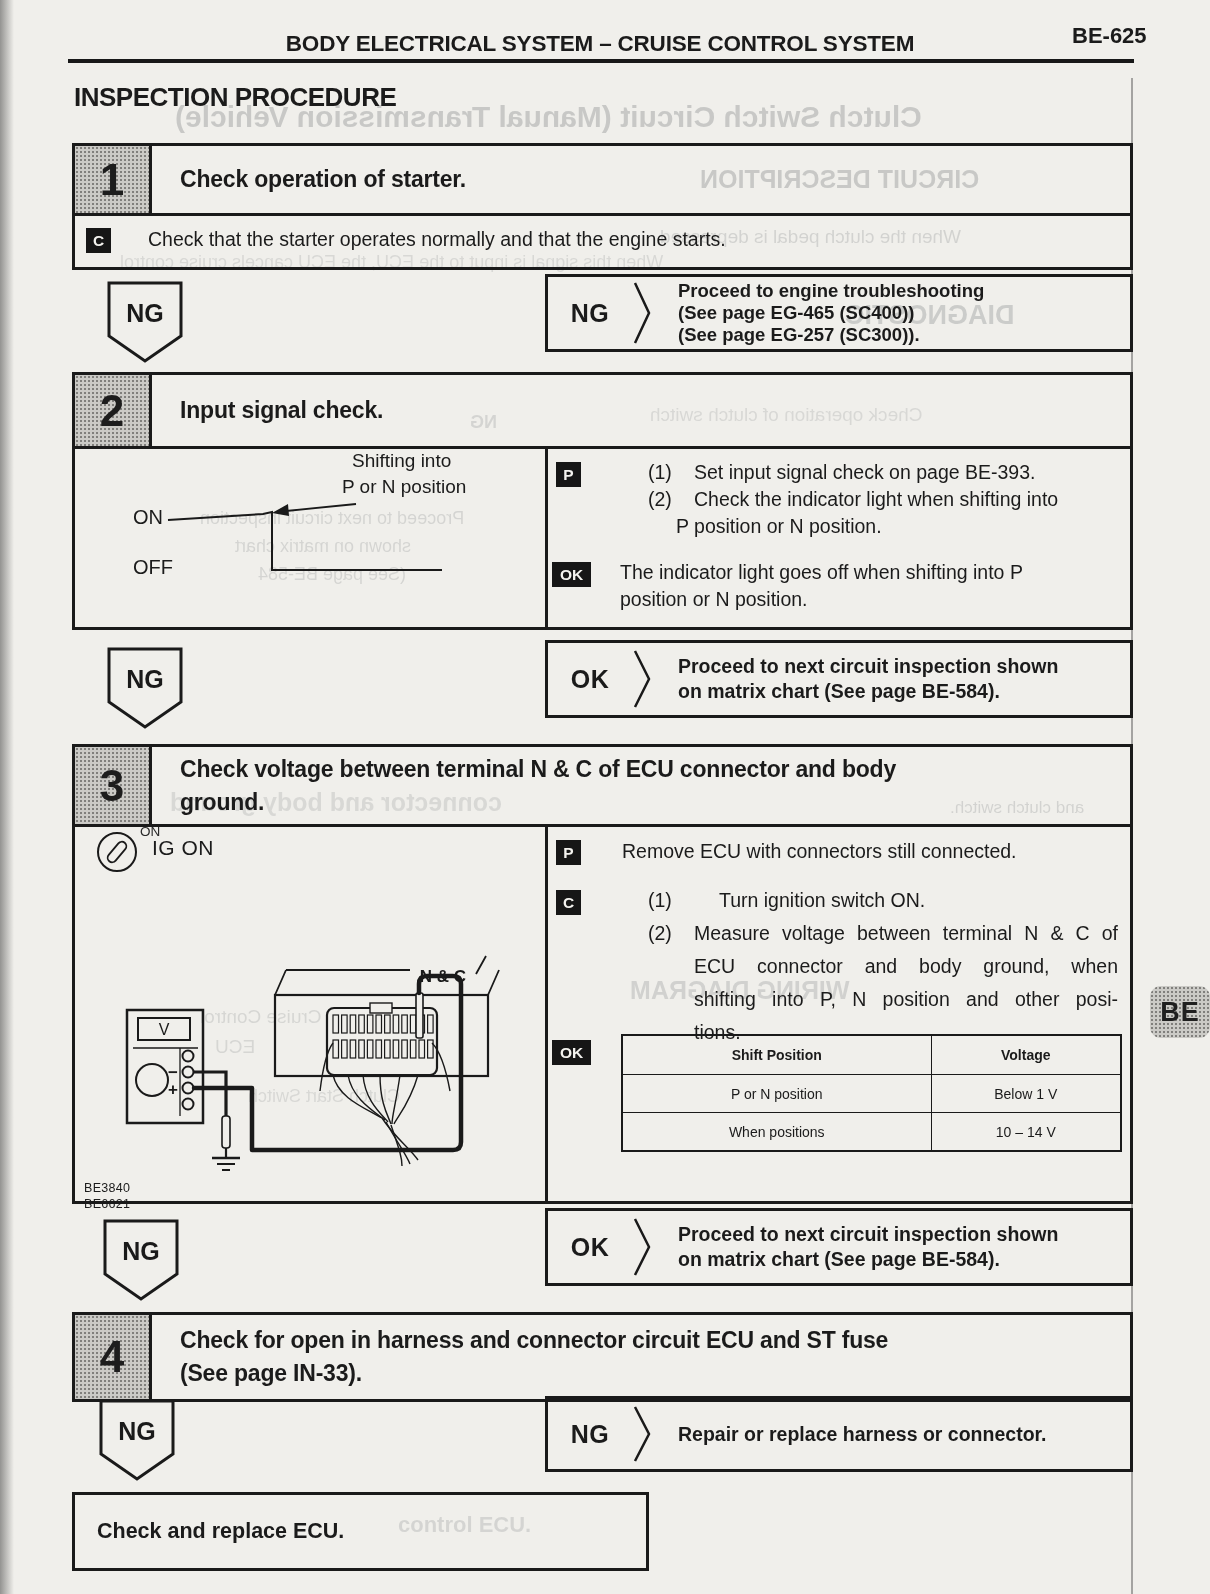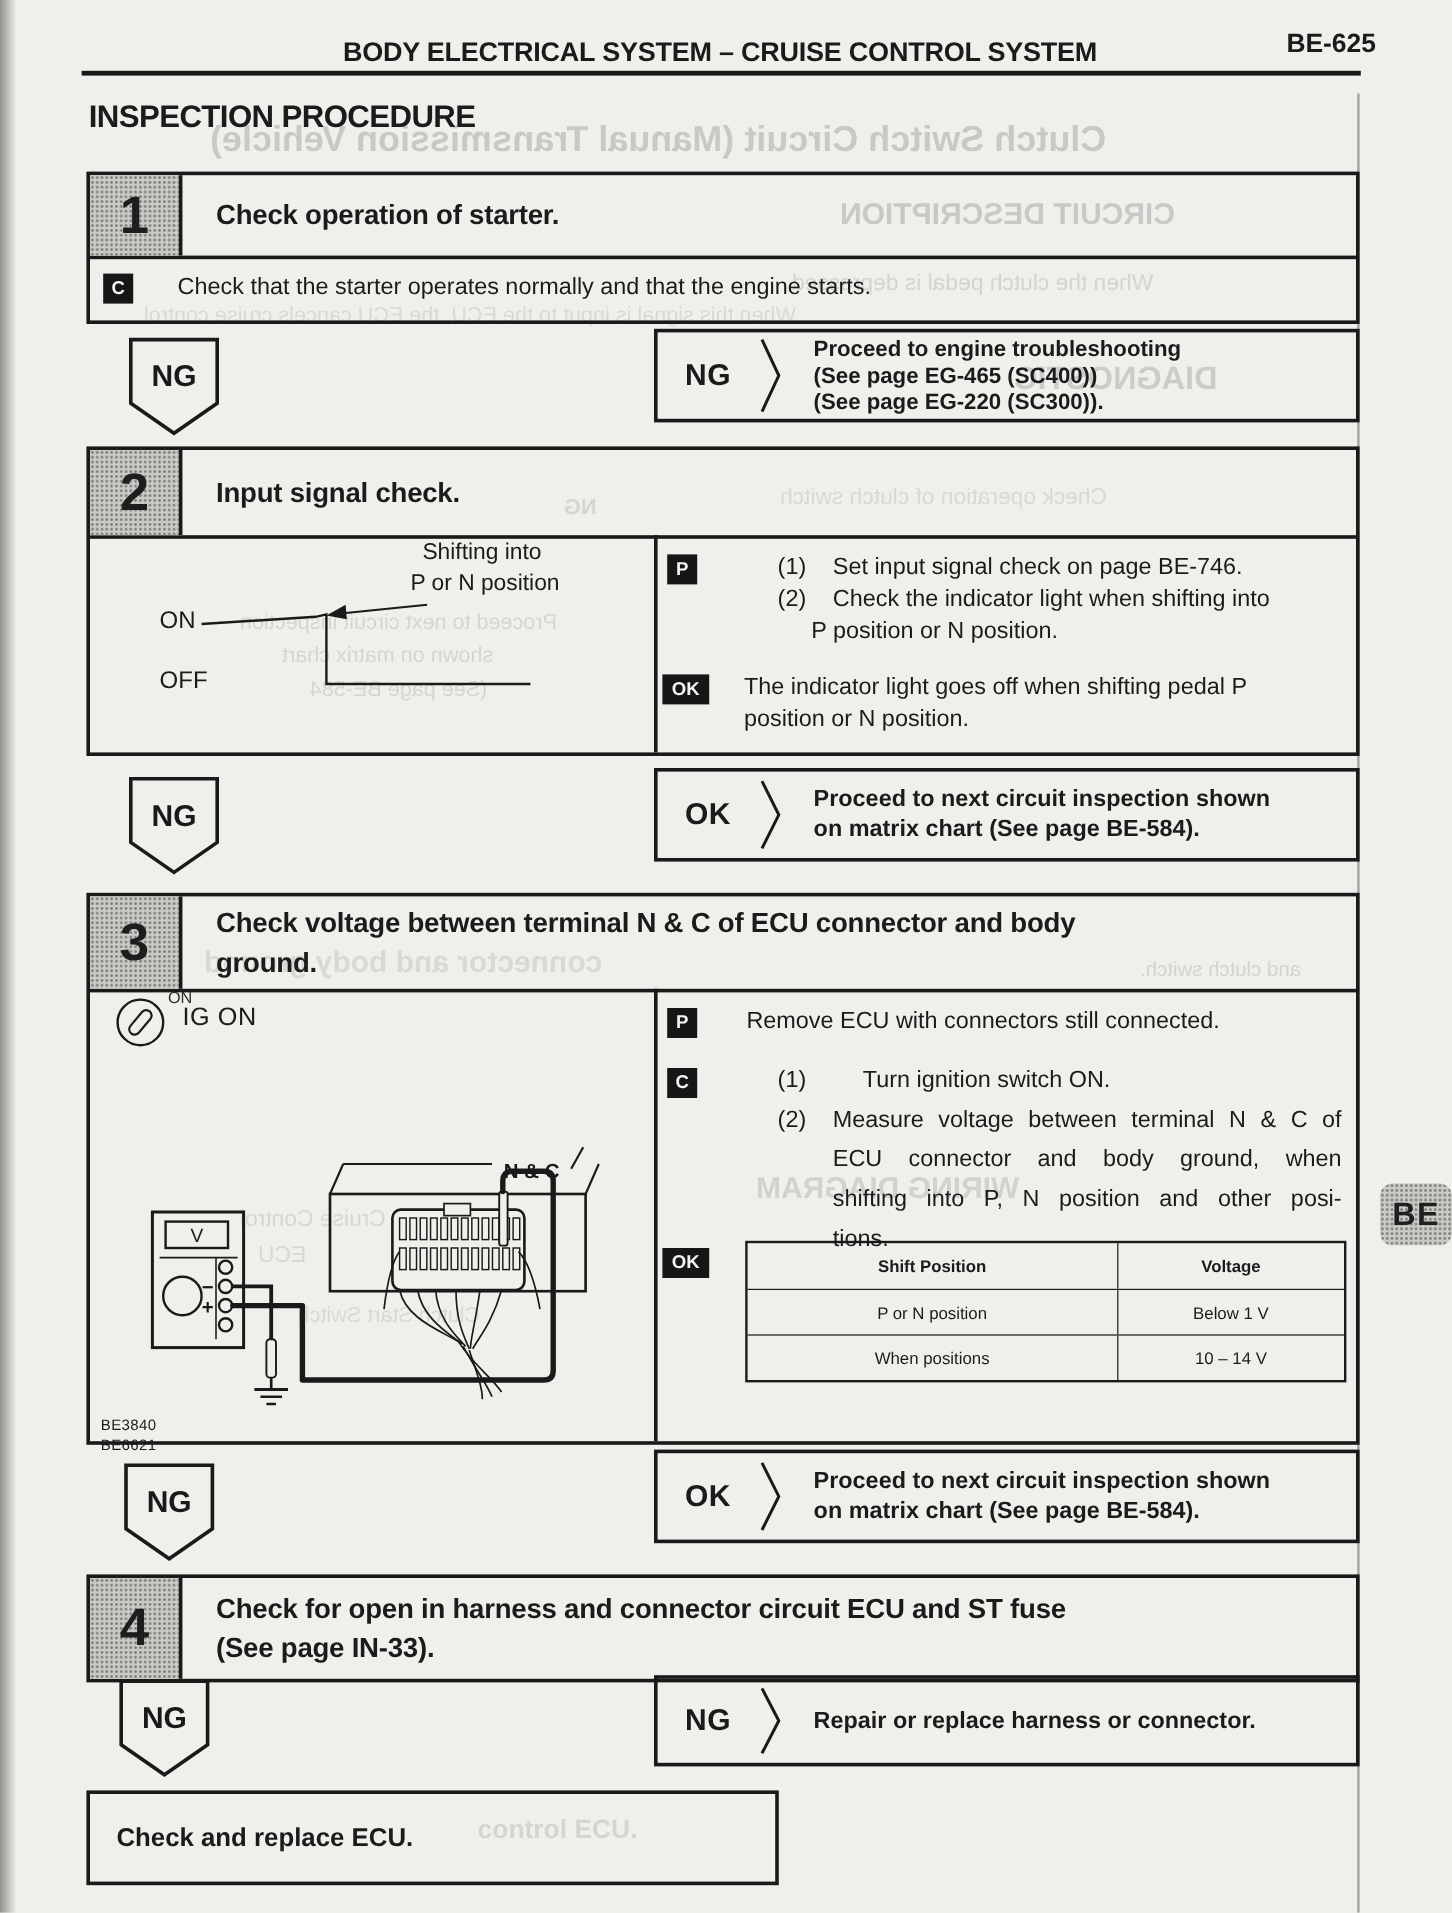--- a/index.html
+++ b/index.html
@@ -115,21 +115,21 @@
 </svg>
 
 <div class="result" style="left:545px;top:274px;width:582px;height:72px;">
   <div class="rlabel">NG</div>
   <svg width="22" height="64">
       <polyline points="3,2 17,32 3,62" fill="none" stroke="#1a1a1a" stroke-width="2.5"></polyline>
     </svg>
   <div class="rtext small">
     <div>Proceed to engine troubleshooting</div>
     <div>(See page EG-465 (SC400))</div>
-    <div>(See page EG-220 (SC300)).</div>
+    <div>(See page EG-257 (SC300)).</div>
   </div>
 </div>
 
 <div class="stepbox" style="left:72px;top:372px;width:1055px;height:252px;">
   <div class="stephead" style="height:71px;">
     <div class="numcell halftone">
         <span>2</span>
       </div>
     <div class="steptitle">
         <div>Input signal check.</div>
@@ -143,26 +143,26 @@
 <div class="t" style="left:133px;top:504px;font-size:20px;">ON</div>
 <div class="t" style="left:133px;top:554px;font-size:20px;">OFF</div>
 <svg class="abs wf" style="left:160px;top:498px;" width="330" height="85">
   <path d="M8,22 L103,16 L112,14 L112,72 L282,72" fill="none" stroke="#1a1a1a" stroke-width="2"></path>
   <path d="M196,6 L126,13" fill="none" stroke="#1a1a1a" stroke-width="1.8"></path>
   <polygon points="112,15 128,6 129,18" fill="#1a1a1a"></polygon>
 </svg>
 
 <div class="badge sq" style="left:556px;top:462px;">P</div>
 <div class="t" style="left:648px;top:459px;">(1)</div>
-<div class="t" style="left:694px;top:459px;">Set input signal check on page BE-746.</div>
+<div class="t" style="left:694px;top:459px;">Set input signal check on page BE-393.</div>
 <div class="t" style="left:648px;top:486px;">(2)</div>
 <div class="t" style="left:694px;top:486px;">Check the indicator light when shifting into</div>
 <div class="t" style="left:676px;top:513px;">P position or N position.</div>
 <div class="badge wide" style="left:552px;top:562px;">OK</div>
-<div class="t" style="left:620px;top:559px;">The indicator light goes off when shifting pedal P</div>
+<div class="t" style="left:620px;top:559px;">The indicator light goes off when shifting into P</div>
 <div class="t" style="left:620px;top:586px;">position or N position.</div>
 
 <svg class="abs pent" style="left:106px;top:646px;" width="78" height="84">
   <polygon points="3,3 75,3 75,56 39,81 3,56" fill="none" stroke="#1a1a1a" stroke-width="3"></polygon>
   <text x="39" y="42" text-anchor="middle" font-size="25" font-weight="bold" fill="#1a1a1a">NG</text>
 </svg>
 
 <div class="result" style="left:545px;top:640px;width:582px;height:72px;">
   <div class="rlabel">OK</div>
   <svg width="22" height="60">

